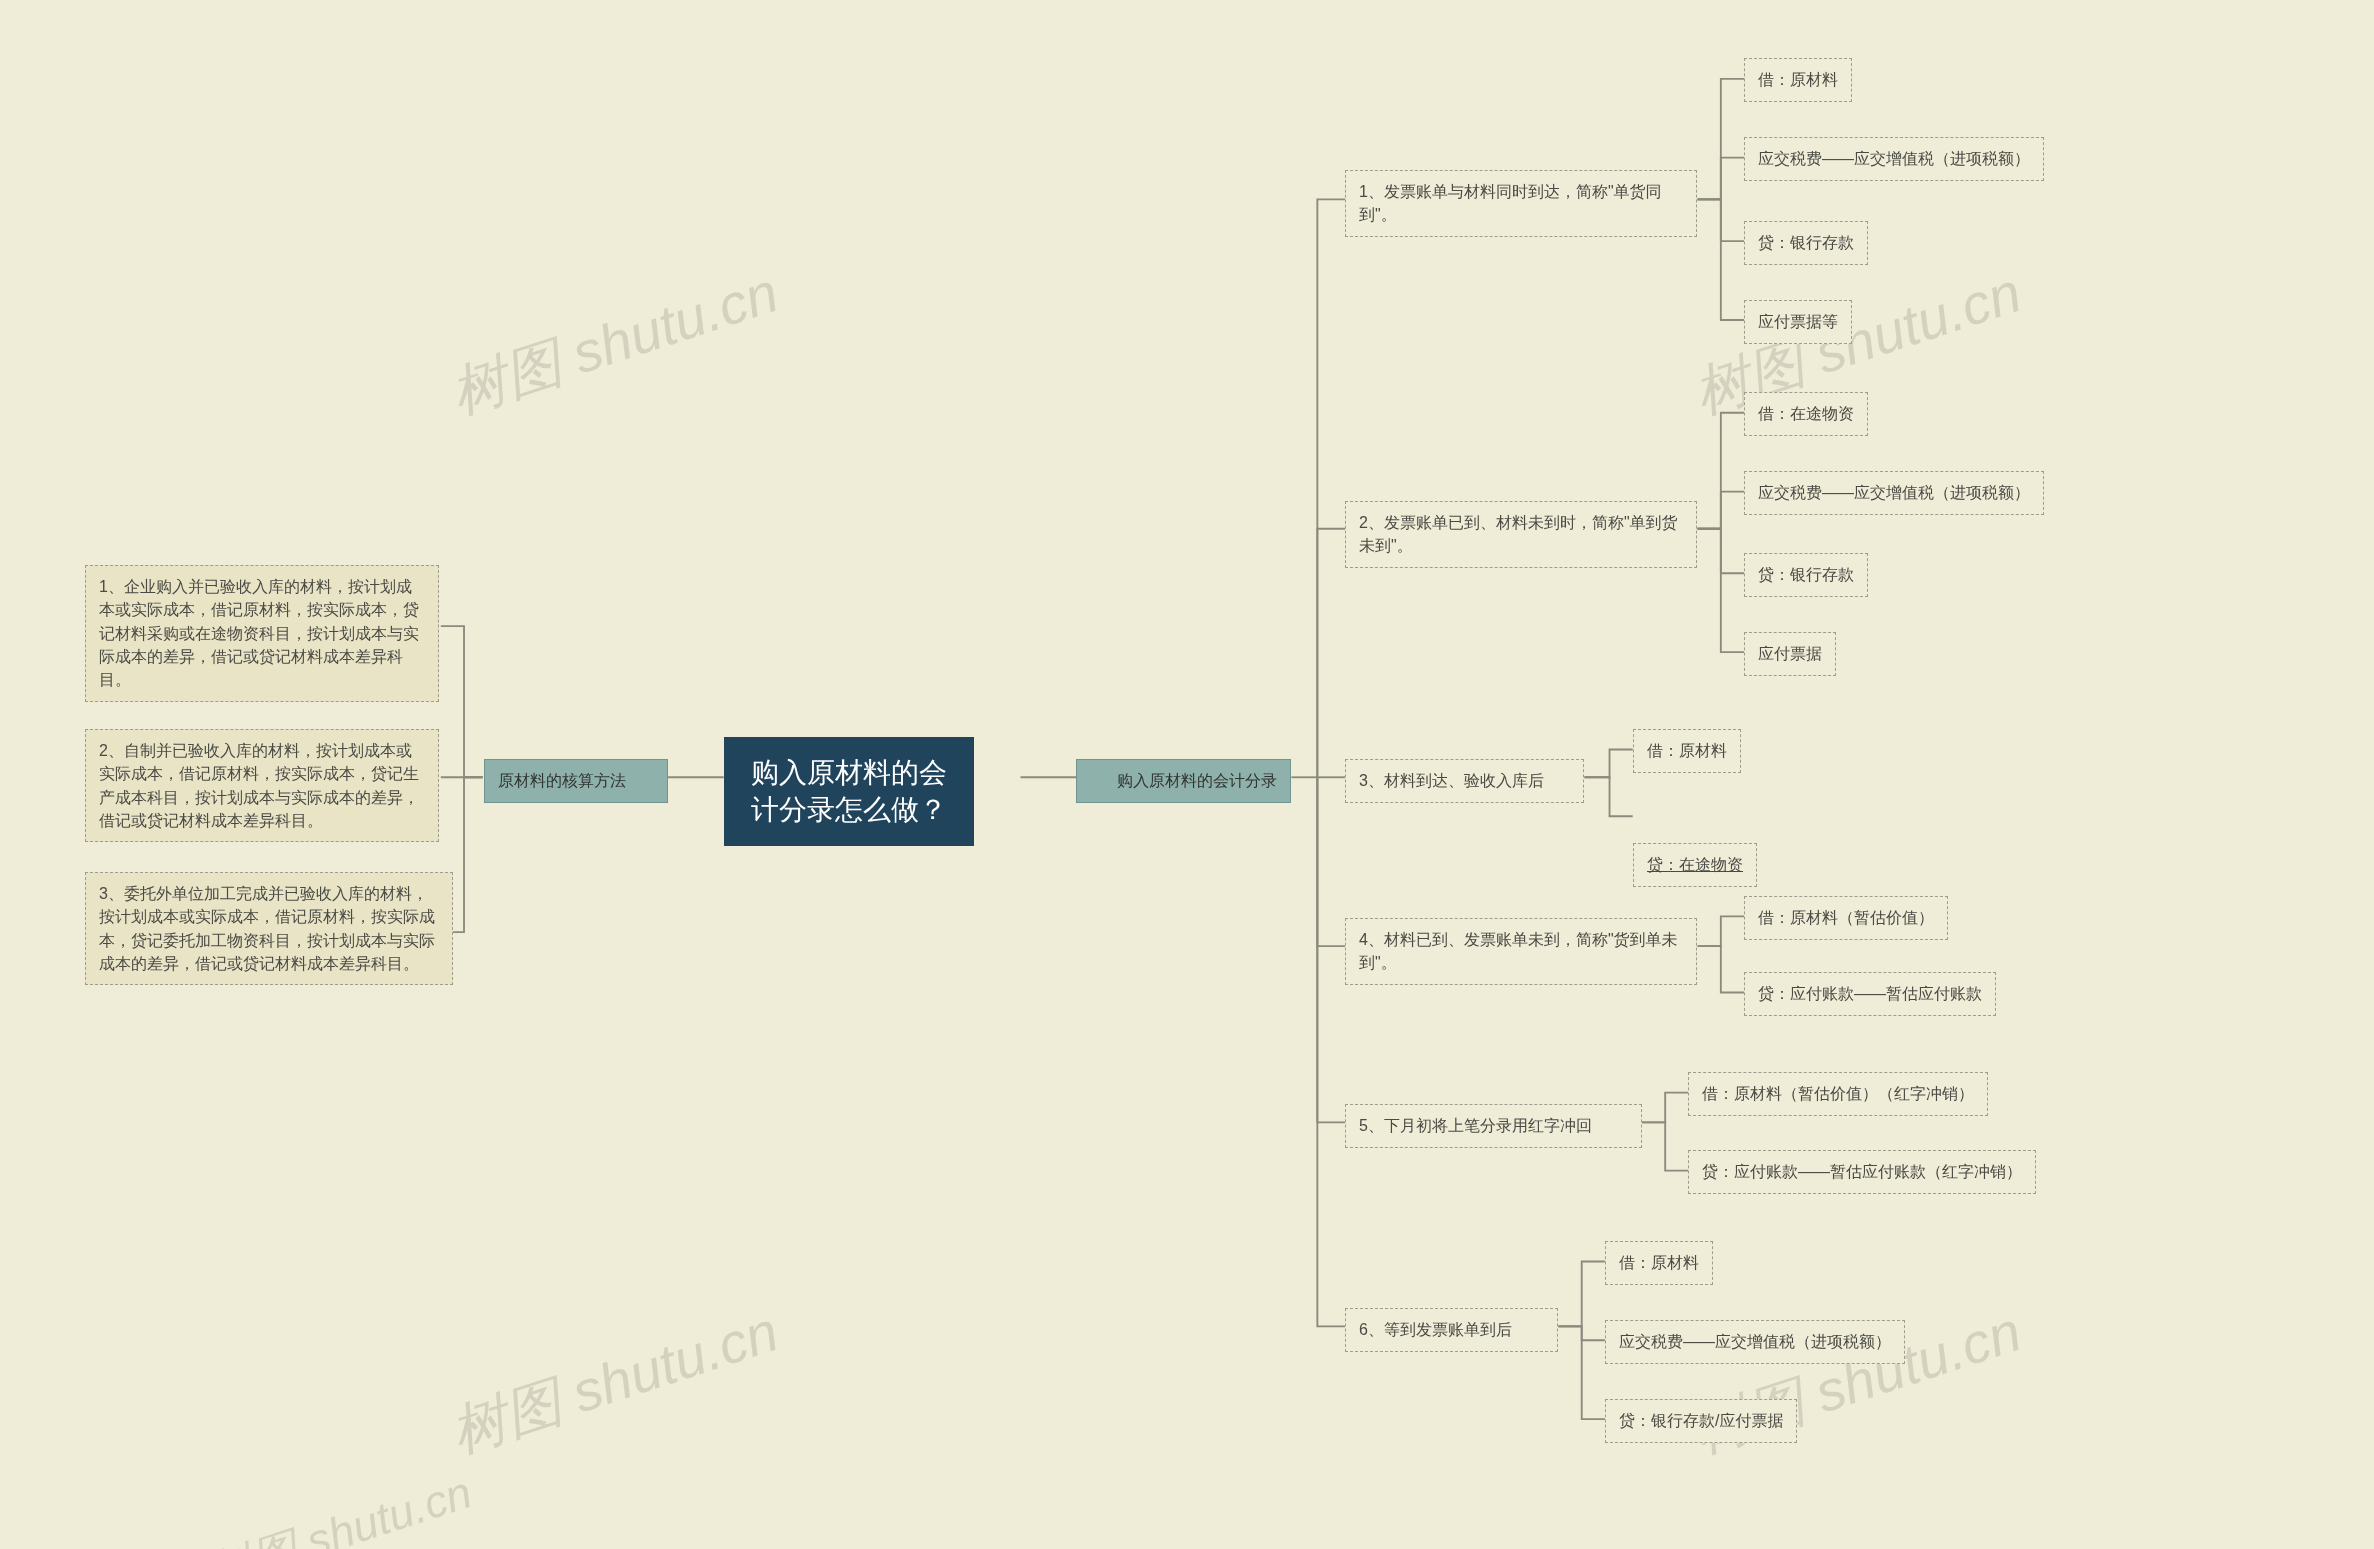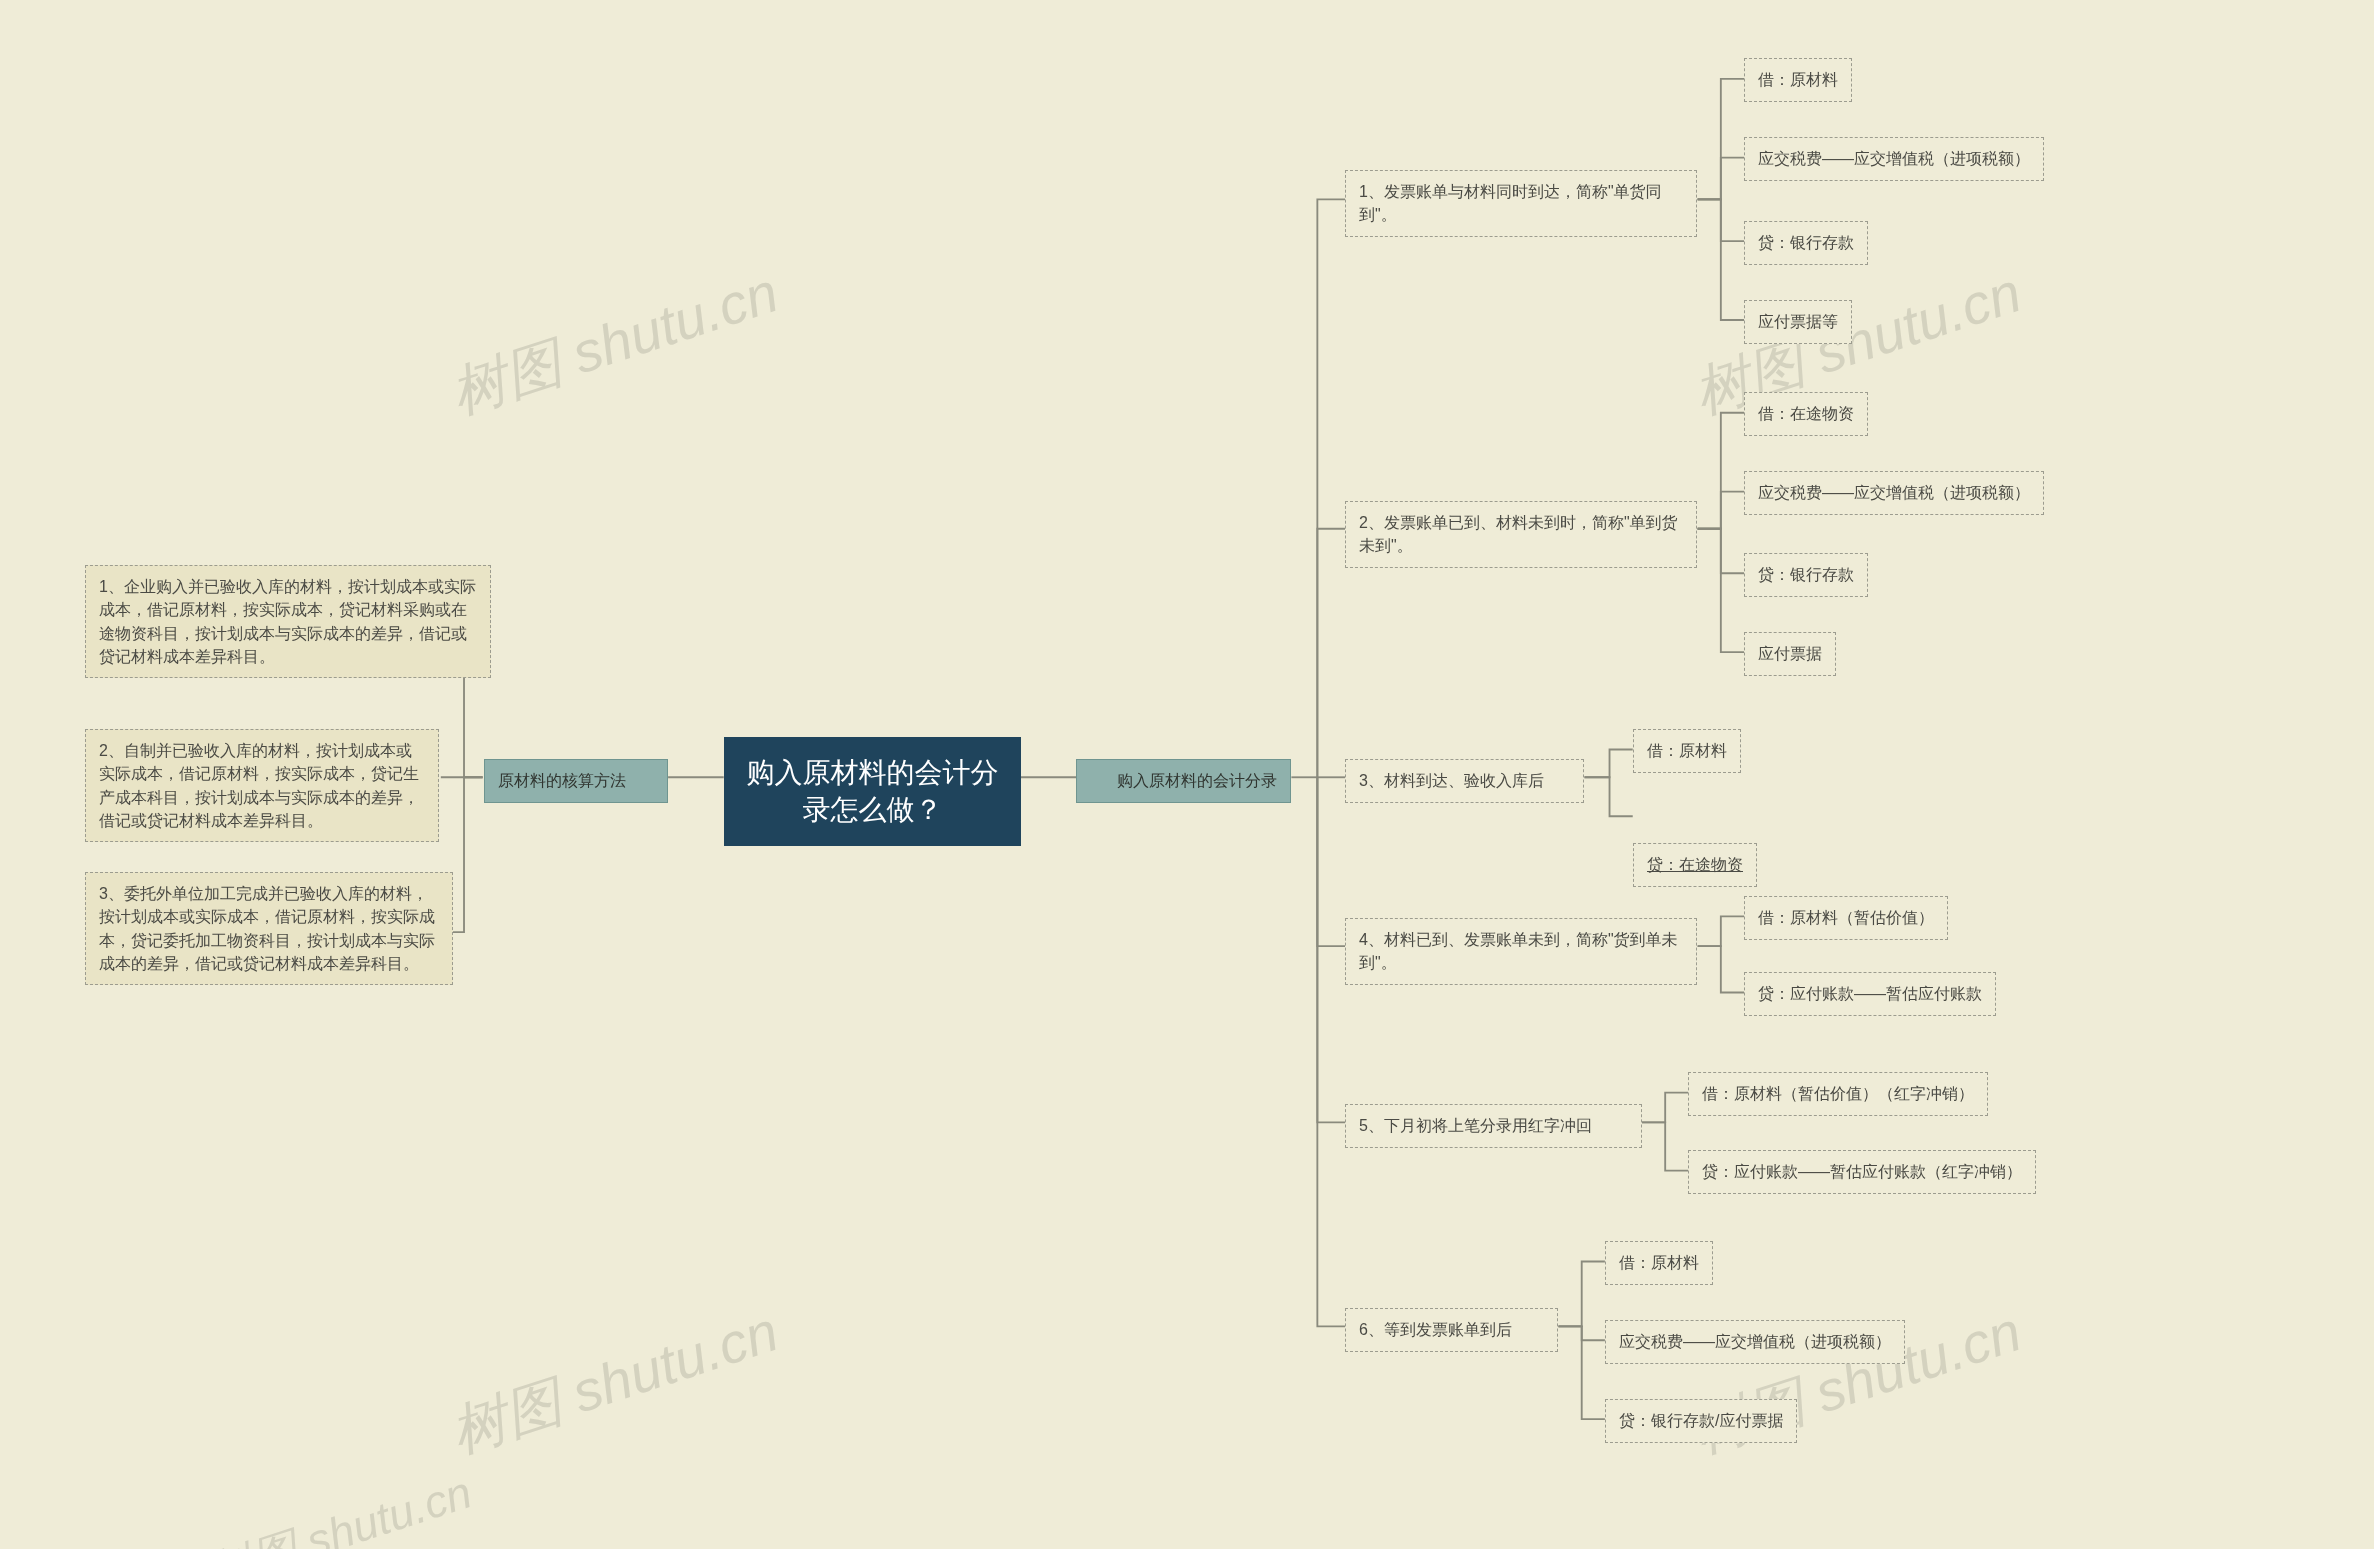--- a/index.html
+++ b/index.html
@@ -111,25 +111,25 @@
   <path d="M1830 1020 L1855 1020 L1855 1070 L1880 1070"></path>
 
   <path d="M1770 1210 L1795 1210 L1795 1178 L1820 1178"></path>
   <path d="M1770 1210 L1795 1210 L1795 1262 L1820 1262"></path>
 
   <path d="M1680 1430 L1705 1430 L1705 1360 L1730 1360"></path>
   <path d="M1680 1430 L1705 1430 L1705 1445 L1730 1445"></path>
   <path d="M1680 1430 L1705 1430 L1705 1530 L1730 1530"></path>
 </svg>
 
-<div class="node root" style="left:724px; top:737px; width:297px;">购入原材料的会计分录怎么做？</div>
+<div class="node root" style="left:724px; top:737px; width:250px;">购入原材料的会计分录怎么做？</div>
 
 <div class="node branch-solid" style="left:484px; top:759px; width:184px; ">原材料的核算方法</div>
 
-<div class="node leaf-wide" style="left:85px; top:565px; width:406px;">1、企业购入并已验收入库的材料，按计划成本或实际成本，借记原材料，按实际成本，贷记材料采购或在途物资科目，按计划成本与实际成本的差异，借记或贷记材料成本差异科目。</div>
+<div class="node leaf-wide" style="left:85px; top:565px; width:354px;">1、企业购入并已验收入库的材料，按计划成本或实际成本，借记原材料，按实际成本，贷记材料采购或在途物资科目，按计划成本与实际成本的差异，借记或贷记材料成本差异科目。</div>
 <div class="node leaf-wide" style="left:85px; top:729px; width:354px;">2、自制并已验收入库的材料，按计划成本或实际成本，借记原材料，按实际成本，贷记生产成本科目，按计划成本与实际成本的差异，借记或贷记材料成本差异科目。</div>
 <div class="node leaf-wide" style="left:85px; top:872px; width:368px;">3、委托外单位加工完成并已验收入库的材料，按计划成本或实际成本，借记原材料，按实际成本，贷记委托加工物资科目，按计划成本与实际成本的差异，借记或贷记材料成本差异科目。</div>
 
 <div class="node branch-solid" style="left:1076px; top:759px; width:215px; text-align:right;">购入原材料的会计分录</div>
 
 <div class="node leaf" style="left:1345px; top:170px; width:352px;">1、发票账单与材料同时到达，简称"单货同到"。</div>
 <div class="node leaf" style="left:1744px; top:58px;">借：原材料</div>
 <div class="node leaf" style="left:1744px; top:137px;">应交税费——应交增值税（进项税额）</div>
 <div class="node leaf" style="left:1744px; top:221px;">贷：银行存款</div>
 <div class="node leaf" style="left:1744px; top:300px;">应付票据等</div>

